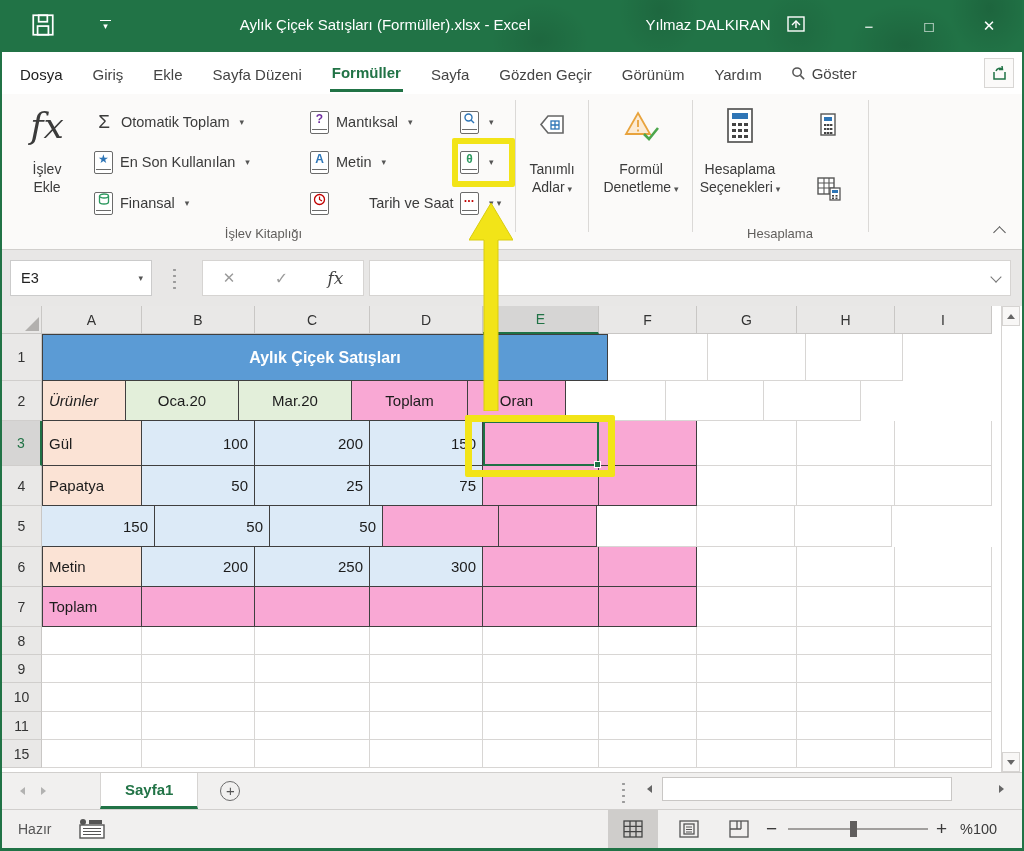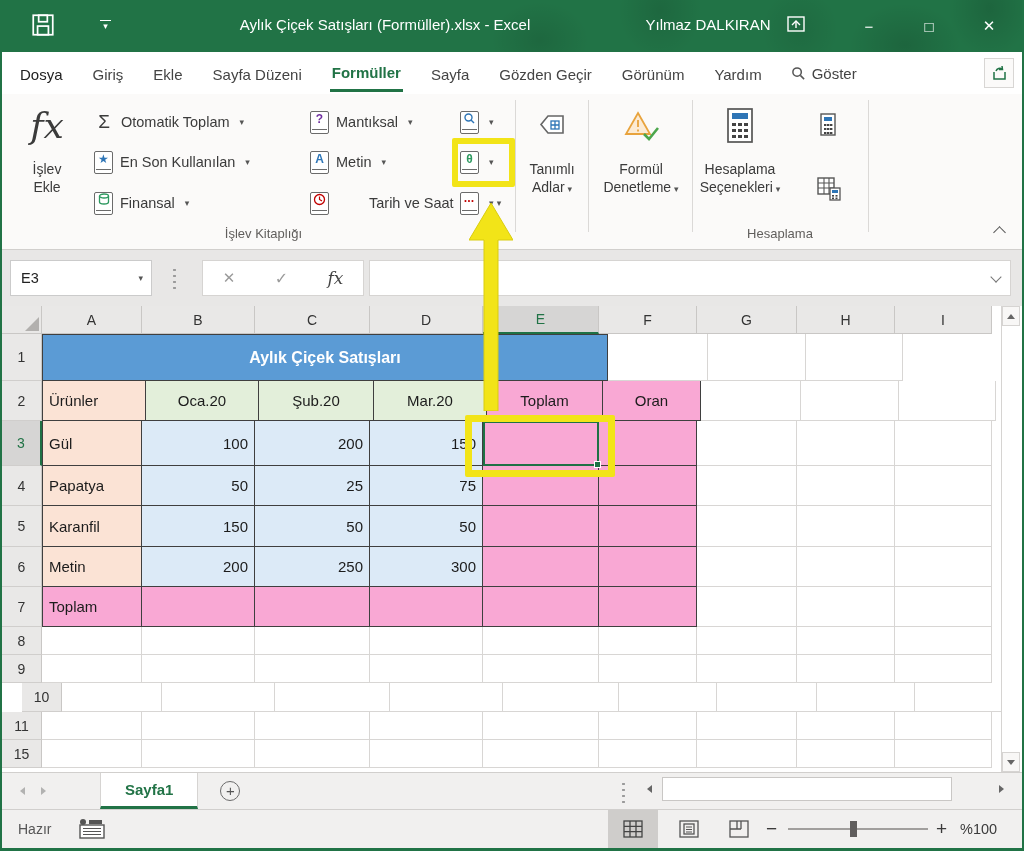--- a/index.html
+++ b/index.html
@@ -383,23 +383,22 @@
     <div>
         <div class="grid-row" style="height: 47px;">
           <div class="rowhdr">1</div>
           <div class="cell c-banner bt bl" style="width: 566px;">Aylık Çiçek Satışları</div>
           <div class="cell" style="width: 100px;"></div>
           <div class="cell" style="width: 98px;"></div>
           <div class="cell" style="width: 97px;"></div>
         </div>
         <div class="grid-row" style="height: 40px;">
           <div class="rowhdr">2</div>
-          <div class="cell c-salmon bl" style="width: 104px;">Ürünler</div>
+          <div class="cell c-salmon bl" style="width: 84px; font-style: italic;">Ürünler</div>
           <div class="cell c-green" style="width: 113px;">Oca.20</div>
-          <div class="cell c-green" style="width: 115px;">Şub.20</div>
           <div class="cell c-green" style="width: 113px;">Mar.20</div>
           <div class="cell c-cream a-c" style="width: 116px;">Toplam</div>
           <div class="cell c-cream a-c" style="width: 98px;">Oran</div>
           <div class="cell" style="width: 100px;"></div>
           <div class="cell" style="width: 98px;"></div>
           <div class="cell" style="width: 97px;"></div>
         </div>
         <div class="grid-row" style="height: 45px;">
           <div class="rowhdr sel">3</div>
           <div class="cell c-salmon bl" style="width: 100px;">Gül</div>
@@ -419,21 +418,20 @@
           <div class="cell c-blue" style="width: 115px;">25</div>
           <div class="cell c-blue" style="width: 113px;">75</div>
           <div class="cell c-cream" style="width: 116px;"></div>
           <div class="cell c-cream" style="width: 98px;"></div>
           <div class="cell" style="width: 100px;"></div>
           <div class="cell" style="width: 98px;"></div>
           <div class="cell" style="width: 97px;"></div>
         </div>
         <div class="grid-row" style="height: 41px;">
           <div class="rowhdr">5</div>
-          <div class="cell c-salmon bl" style="width: 100px;">Karanfil</div>
           <div class="cell c-blue" style="width: 113px;">150</div>
           <div class="cell c-blue" style="width: 115px;">50</div>
           <div class="cell c-blue" style="width: 113px;">50</div>
           <div class="cell c-cream" style="width: 116px;"></div>
           <div class="cell c-cream" style="width: 98px;"></div>
           <div class="cell" style="width: 100px;"></div>
           <div class="cell" style="width: 98px;"></div>
           <div class="cell" style="width: 97px;"></div>
         </div>
         <div class="grid-row" style="height: 40px;">
@@ -477,21 +475,21 @@
           <div class="cell" style="width: 100px;"></div>
           <div class="cell" style="width: 113px;"></div>
           <div class="cell" style="width: 115px;"></div>
           <div class="cell" style="width: 113px;"></div>
           <div class="cell" style="width: 116px;"></div>
           <div class="cell" style="width: 98px;"></div>
           <div class="cell" style="width: 100px;"></div>
           <div class="cell" style="width: 98px;"></div>
           <div class="cell" style="width: 97px;"></div>
         </div>
-        <div class="grid-row" style="height: 29px; padding-left: 20px;">
+        <div class="grid-row" style="height: 29px;">
           <div class="rowhdr">10</div>
           <div class="cell" style="width: 100px;"></div>
           <div class="cell" style="width: 113px;"></div>
           <div class="cell" style="width: 115px;"></div>
           <div class="cell" style="width: 113px;"></div>
           <div class="cell" style="width: 116px;"></div>
           <div class="cell" style="width: 98px;"></div>
           <div class="cell" style="width: 100px;"></div>
           <div class="cell" style="width: 98px;"></div>
           <div class="cell" style="width: 97px;"></div>

